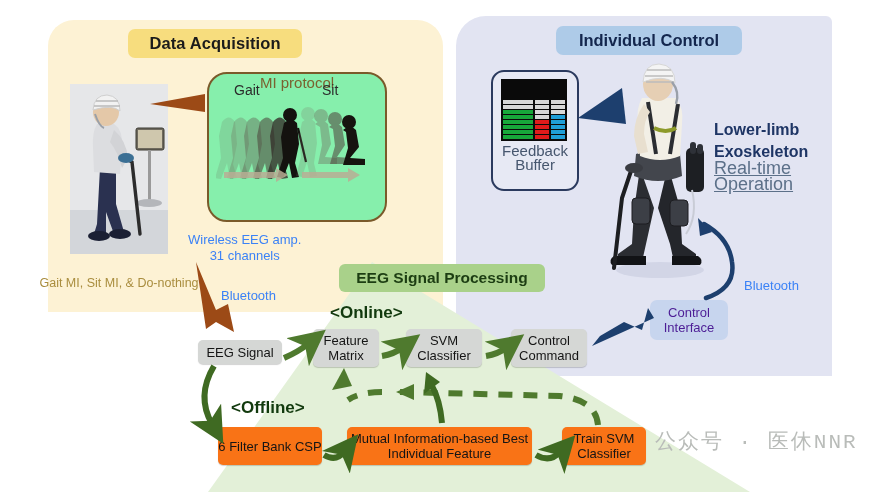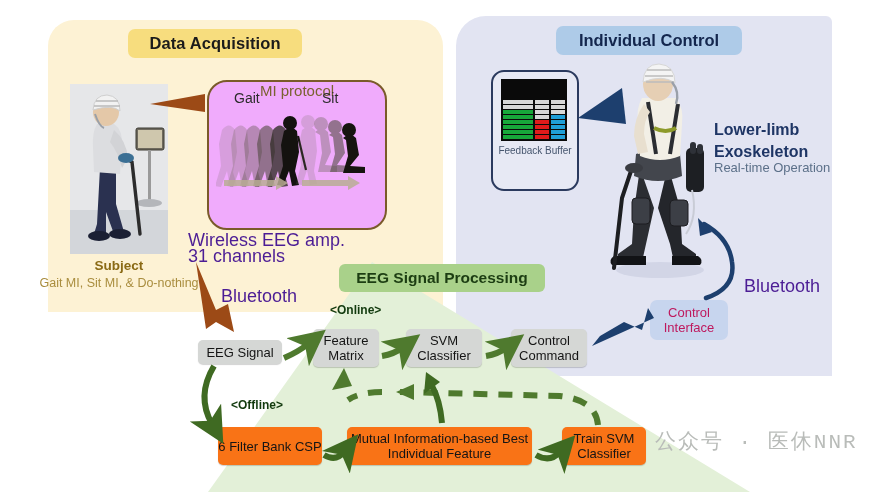--- a/index.html
+++ b/index.html
@@ -44,21 +44,21 @@
   }
   #title-eeg{
     left:339px;top:264px;width:206px;height:28px;
     background:#a9d18a;border-radius:6px;
     color:#1c3d12;font-size:15.5px;
   }
 
   
   #mi-card{
     position:absolute;left:207px;top:72px;width:176px;height:146px;
-    background:#f0abfc;border:2.4px solid #7a5a2a;border-radius:20px;margin-top:8px;
+    background:#86efac;border:2.4px solid #7a5a2a;border-radius:20px;
   }
   #mi-card .lbl{position:absolute;color:#2b2b2b;font-size:14px;}
   #mi-gait{left:25px;top:8px;}
   #mi-sit{left:113px;top:8px;}
   #mi-proto{left:0;right:0;bottom:7px;text-align:center;color:#7a6230;font-size:15px;}
   #mi-art{position:absolute;left:7px;top:28px;width:162px;height:86px;}
 
   
   #subject-photo{
     position:absolute;left:70px;top:84px;width:98px;height:170px;
@@ -68,50 +68,50 @@
   #subject-lbl{
     position:absolute;left:56px;top:258px;width:126px;text-align:center;
     color:#8a6a15;font-weight:bold;font-size:13.5px;
   }
   #subject-sub{
     position:absolute;left:36px;top:276px;width:166px;text-align:center;
     color:#a98d3e;font-size:12.5px;line-height:15px;
   }
 
   
-  .anno{position:absolute;color:#4c1d95;font-size:18px;line-height:16px;white-space:pre-line;}
+  .anno{position:absolute;color:#3b82f6;font-size:13px;line-height:16px;white-space:pre-line;text-align:center;}
   #an-wireless{left:188px;top:232px;}
   #an-bt{left:221px;top:288px;}
   #an-bt2{left:744px;top:278px;}
 
   
   #lbl-lower{
     position:absolute;left:714px;top:119px;width:118px;
     color:#1e3565;font-weight:bold;font-size:16px;line-height:22px;
   }
   #lbl-rt{
     position:absolute;left:714px;top:160px;width:118px;
-    color:#5c7089;font-size:13px;line-height:16px;
+    color:#5c7089;font-size:18px;line-height:16px;text-decoration:underline;
   }
 
   
   #fb-card{
     position:absolute;left:491px;top:70px;width:84px;height:117px;
     background:#e7e9f4;border:2.2px solid #2b3a5e;border-radius:13px;
   }
   #fb-screen{
     position:absolute;left:8px;top:7px;width:66px;height:62px;background:#0a0a0a;
     display:flex;gap:2px;padding:2px;box-sizing:border-box;
   }
   .fb-pane{flex:1;display:flex;gap:2px;background:#0a0a0a;}
   .fb-bar{flex:1;display:flex;flex-direction:column-reverse;gap:1px;}
   .fb-seg{height:4px;background:#3a3a3a;}
   #fb-lbl{
     position:absolute;left:0;right:0;top:72px;text-align:center;
-    color:#46566e;font-size:10px;line-height:14px;
+    color:#46566e;font-size:15px;line-height:14px;
   }
 
   
   #exo-photo{position:absolute;left:596px;top:58px;width:126px;height:228px;}
 
   
   .box{
     position:absolute;display:flex;flex-direction:column;
     align-items:center;justify-content:center;
     background:#f97316;color:#151515;border-radius:5px;
@@ -120,23 +120,23 @@
   }
   .box.light{background:#d5d7d5;}
   #b-eeg     {left:198px;top:340px;width:84px;height:24px;}
   #b-feat    {left:313px;top:329px;width:66px;height:38px;}
   #b-svm     {left:406px;top:329px;width:76px;height:38px;}
   #b-ctrl    {left:511px;top:329px;width:76px;height:38px;}
   #b-filt    {left:218px;top:427px;width:104px;height:38px;}
   #b-mut     {left:347px;top:427px;width:185px;height:38px;}
   #b-train   {left:562px;top:427px;width:84px;height:38px;}
   #b-ifc     {left:650px;top:300px;width:78px;height:40px;
-              background:#c7d5ee;color:#be185d;border-radius:7px;box-shadow:none;}
-
-  .tag{position:absolute;font-weight:bold;font-size:12px;color:#123a0e;}
+              background:#c7d5ee;color:#4c1d95;border-radius:7px;box-shadow:none;}
+
+  .tag{position:absolute;font-weight:bold;font-size:17px;color:#123a0e;}
   #tag-online {left:330px;top:303px;}
   #tag-offline{left:231px;top:398px;}
 
   
   #arrows{position:absolute;left:0;top:0;width:888px;height:498px;pointer-events:none;}
 
   
   #wm{
     position:absolute;left:655px;top:427px;
     color:#b9bcb9;font-size:21px;letter-spacing:2px;white-space:nowrap;
@@ -183,21 +183,20 @@
 
       <ellipse cx="36" cy="28" rx="13" ry="14" fill="#e4c8a8"></ellipse>
       <path d="M23 26 Q24 11 37 11 Q50 12 50 27 Q42 20 23 26 Z" fill="#f2f2f2" stroke="#cfcfcf"></path>
       <path d="M24 22 L50 22 M26 17 L48 17" stroke="#b9b9b9" stroke-width="1.4" fill="none"></path>
       <path d="M25 30 Q29 42 34 44" stroke="#9aa0a8" stroke-width="2" fill="none"></path>
 
       <path d="M55 74 L62 78 L70 150" stroke="#2c2c2c" stroke-width="3.4" fill="none" stroke-linecap="round"></path>
       <ellipse cx="56" cy="74" rx="8" ry="5" fill="#3b6f94"></ellipse>
     </svg>
   </div>
-  <div id="subject-lbl">Subject</div>
   <div id="subject-sub">Gait MI, Sit MI,
 &amp; Do-nothing</div>
 
   <div id="mi-card">
     <div class="lbl" id="mi-gait">Gait</div>
     <div class="lbl" id="mi-sit">Sit</div>
     <div id="mi-art">
       <svg width="162" height="86" viewBox="0 0 162 86">
         <g>
 

